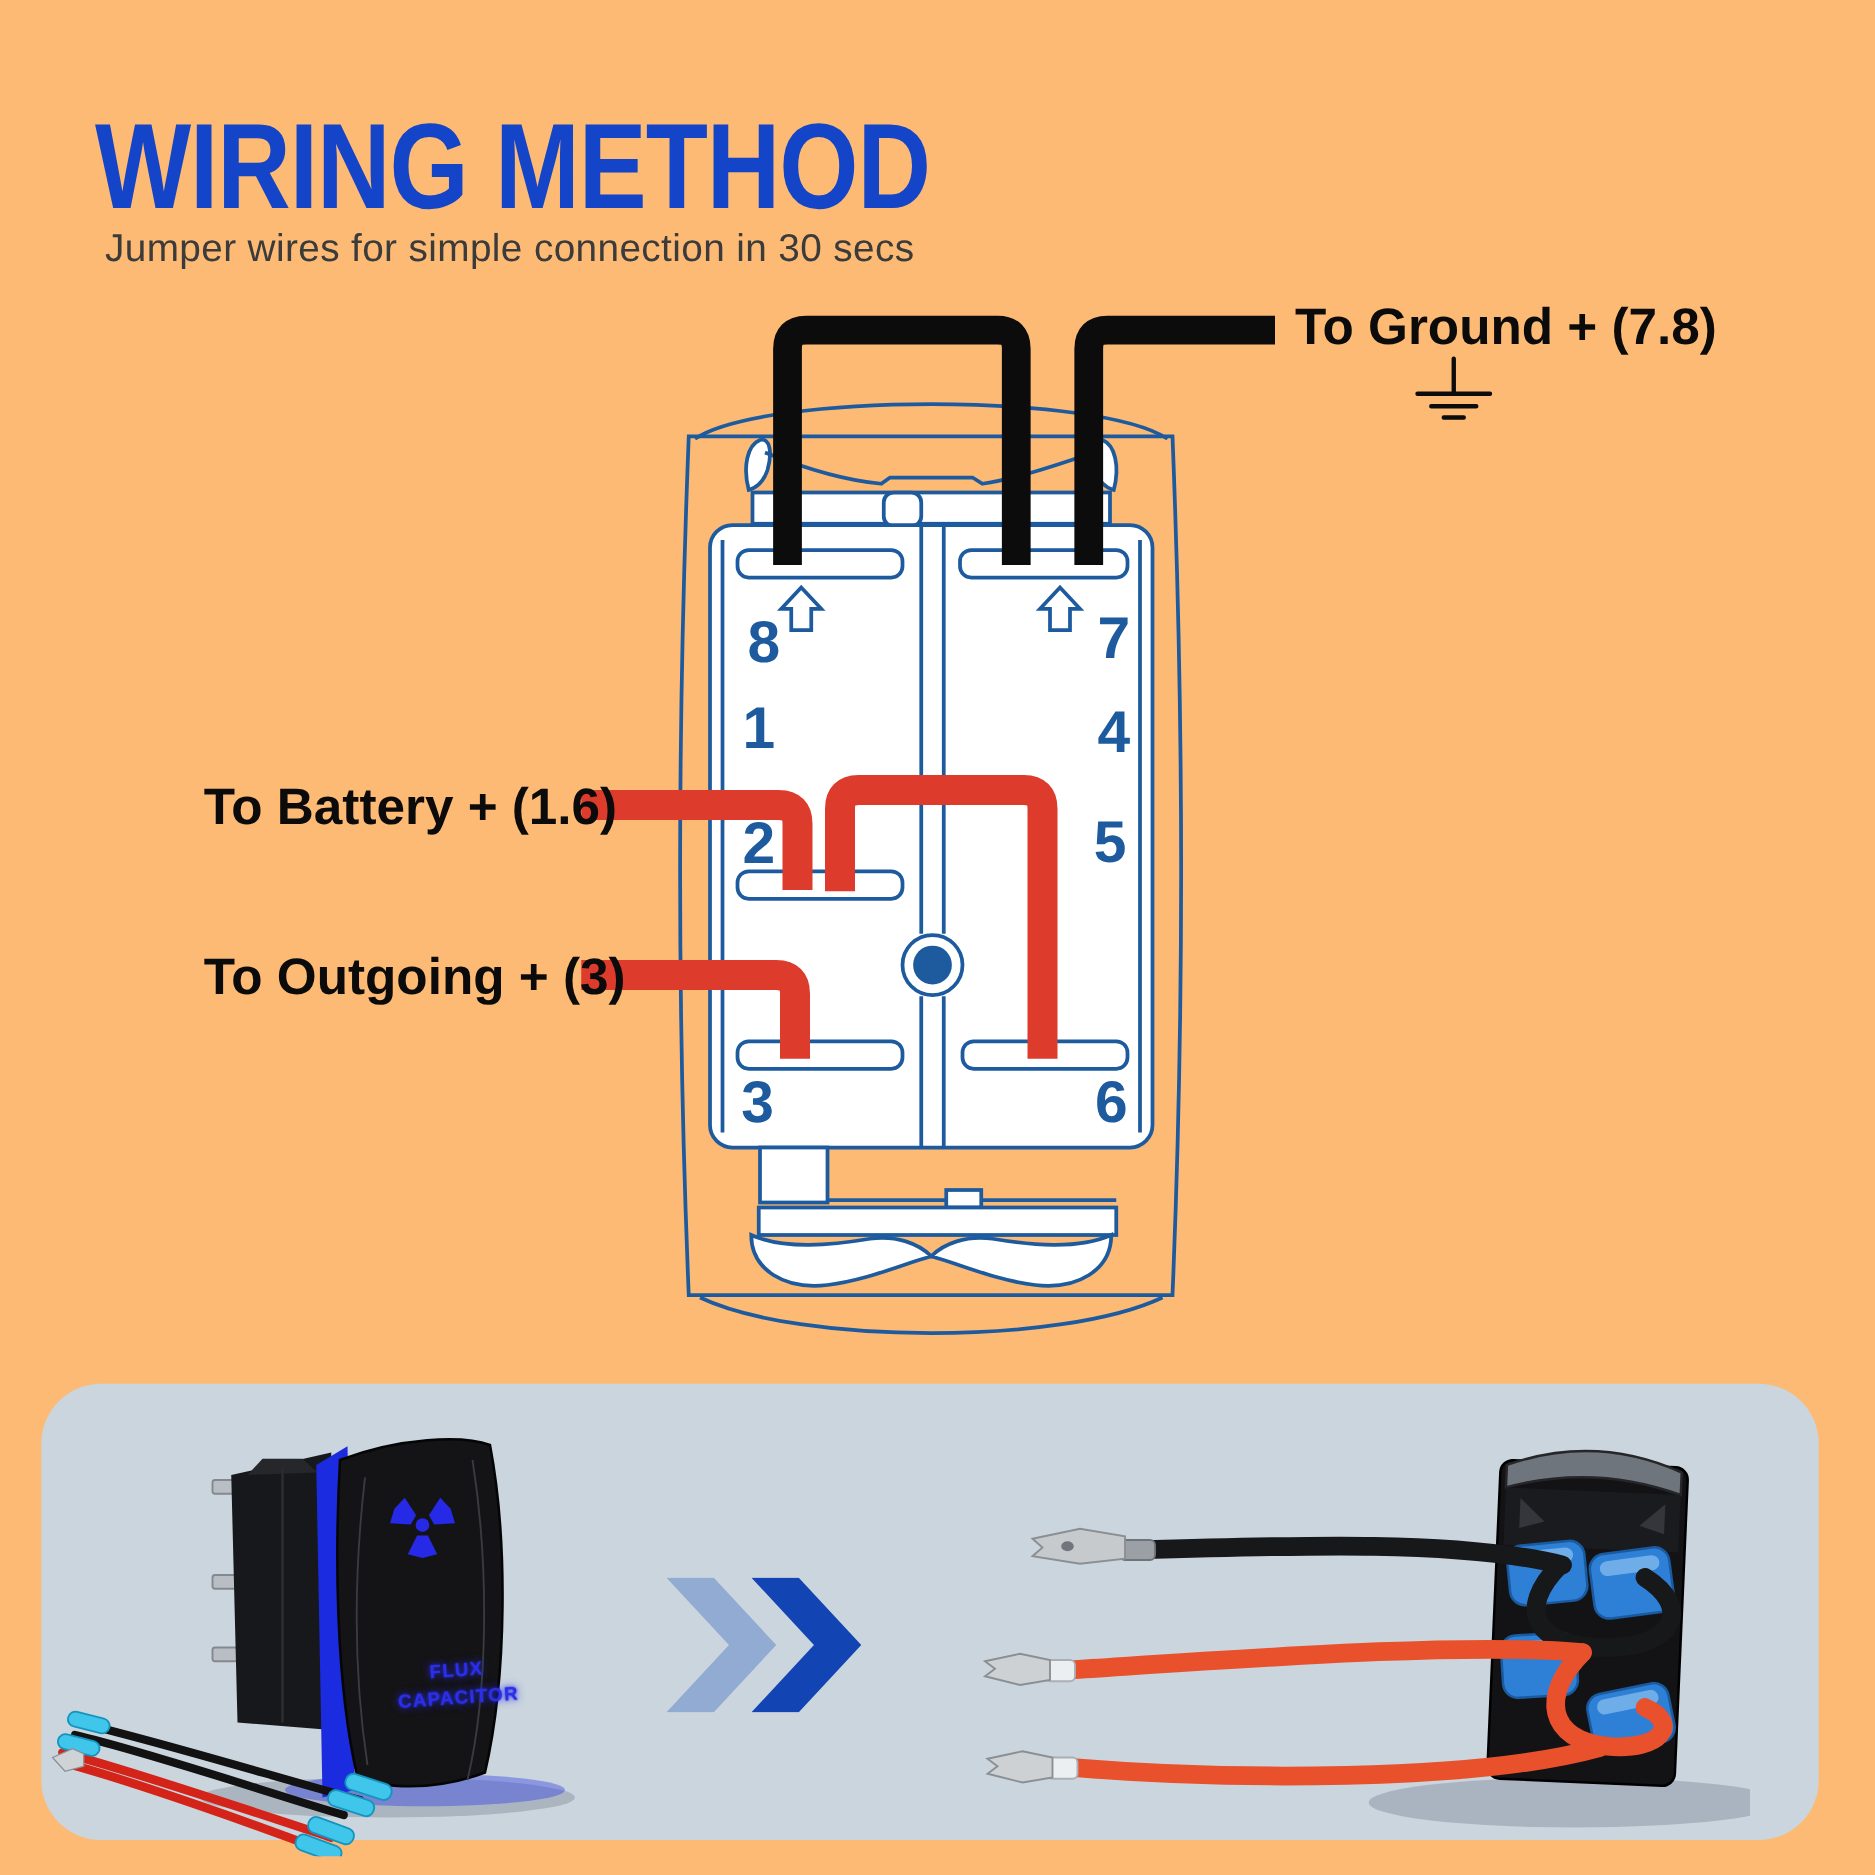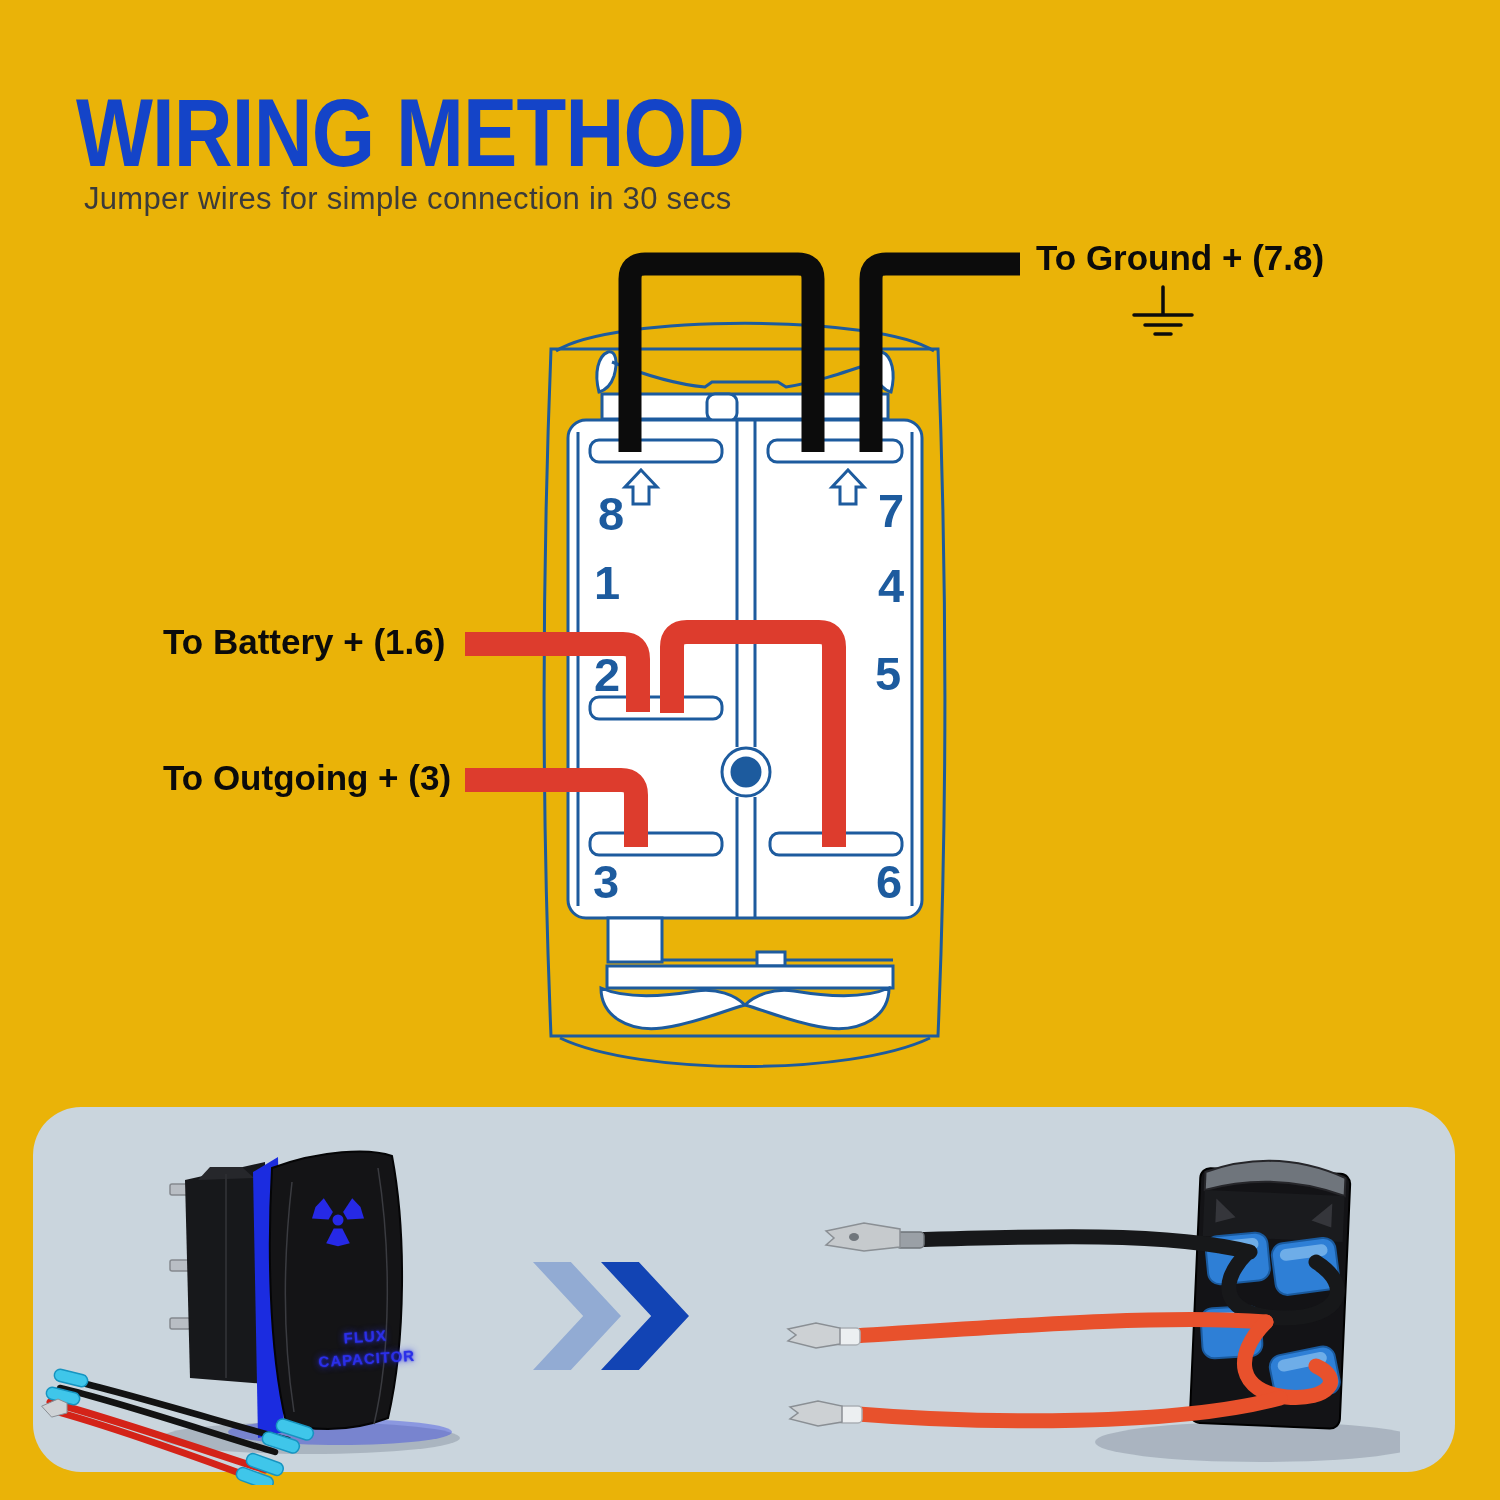--- a/index.html
+++ b/index.html
@@ -1,24 +1,24 @@
 <!DOCTYPE html>
 <html style="--title-blue: #1444c8; --diagram-blue: #1d5b9e; --wire-red: #dd3c2d; --wire-black: #0c0c0c; --band-bg: #cad5dd; --chevron-light: #92abd3; --chevron-dark: #1244b4; --led-blue: #2b2fe8; --socket-blue: #2e7fd6;"><head>
 <meta charset="utf-8">
 <style>
   html,body{margin:0;padding:0;background:#ffffff;}
-  #canvas{position:relative;width:1500px;height:1500px;background:#eab308;overflow:hidden;
+  #canvas{position:relative;width:1500px;height:1500px;background:#fdba74;overflow:hidden;
           font-family:"Liberation Sans",sans-serif;}
   .abs{position:absolute;}
   
   .title{left:76px;top:84px;font-size:97px;line-height:1;font-weight:700;letter-spacing:-1px;
          color:var(--title-blue);transform:scaleX(.84);transform-origin:left top;white-space:nowrap;}
   .subtitle{left:84px;top:181px;font-size:31px;color:#3b3b3b;letter-spacing:.3px;white-space:nowrap;}
   
-  .wire-label{font-size:35px;font-weight:700;color:#0b0b0b;white-space:nowrap;}
+  .wire-label{font-size:41px;font-weight:700;color:#0b0b0b;white-space:nowrap;}
   .lbl-ground{left:1036px;top:238px;}
   .lbl-battery{left:163px;top:622px;}
   .lbl-outgoing{left:163px;top:758px;text-align:right;}
   
   .pin{font-size:47px;font-weight:700;color:var(--diagram-blue);transform:translate(-50%,-50%);}
   
   svg .ln{fill:none;stroke:var(--diagram-blue);stroke-width:3;}
   svg .lnf{fill:#ffffff;stroke:var(--diagram-blue);stroke-width:3;}
   svg .wk{fill:none;stroke:var(--wire-black);stroke-width:23;stroke-linecap:butt;stroke-linejoin:round;}
   svg .wr{fill:none;stroke:var(--wire-red);stroke-width:24;stroke-linecap:butt;stroke-linejoin:round;}

